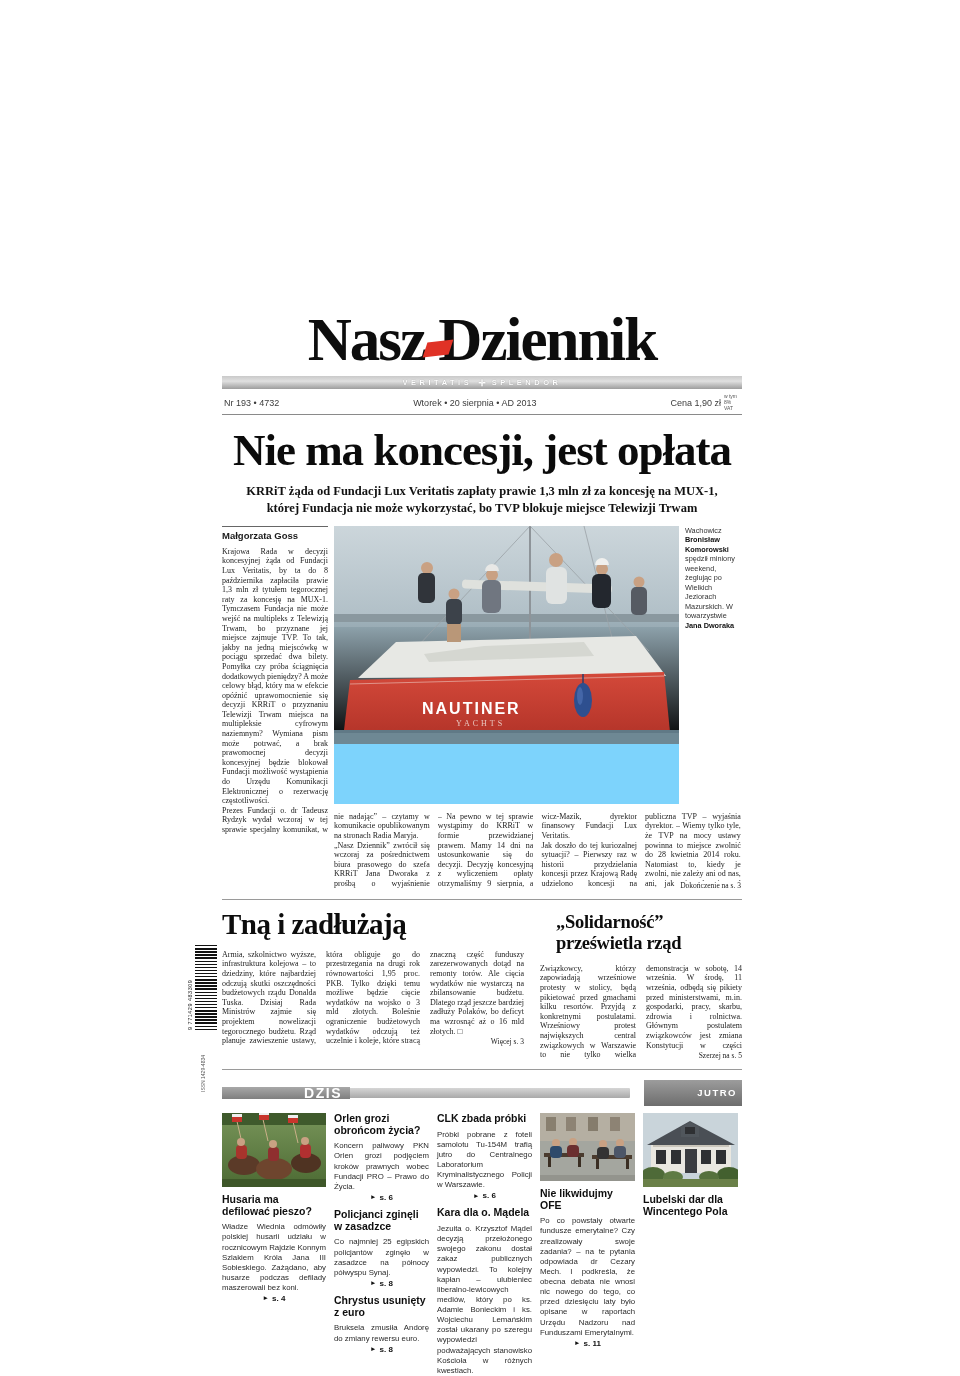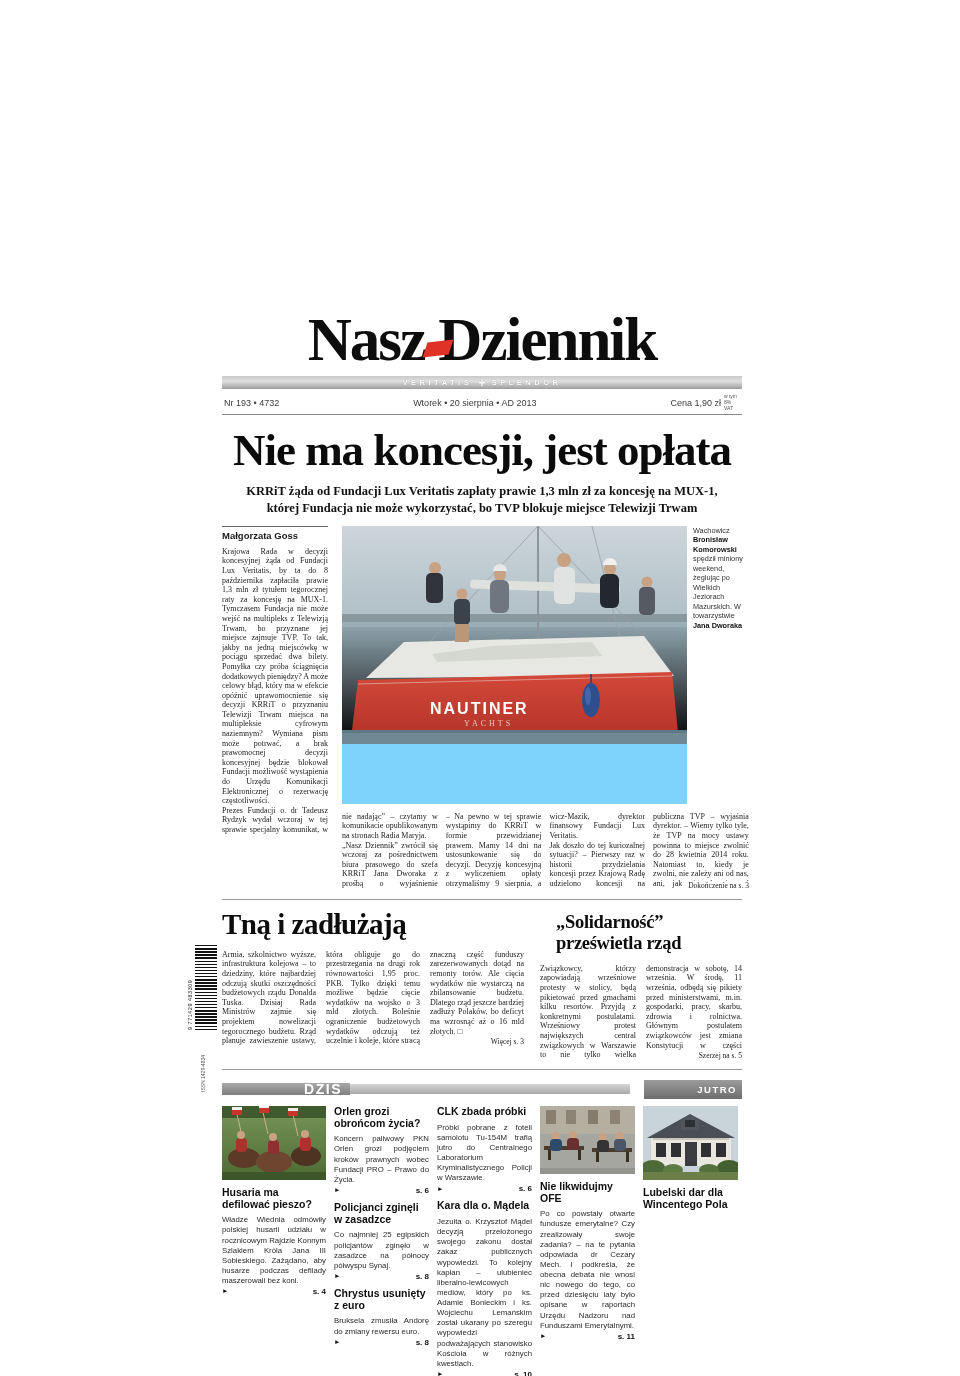--- a/index.html
+++ b/index.html
@@ -39,21 +39,21 @@
 
   
   .headline{
     font-family:"Liberation Serif", serif;font-weight:bold;font-size:45px;
     letter-spacing:-1px;text-align:center;margin:9px 0 7px 0;color:#0b0b0b;white-space:nowrap;
   }
   .deck{
     font-family:"Liberation Serif", serif;font-weight:bold;font-size:12.5px;
     text-align:center;line-height:1.3;color:#111;
   }
-  .lead-grid{display:flex;gap:14px;margin-top:10px;}
+  .lead-grid{display:flex;gap:6px;margin-top:10px;}
   .lead-left{width:106px;flex:none;}
   .byline{
     font-size:9.5px;font-weight:bold;border-top:1px solid #666;
     padding-top:3px;margin-bottom:6px;
   }
   .serif-body{
     font-family:"Liberation Serif", serif;font-size:8px;line-height:1.2;
     text-align:justify;white-space:pre-line;color:#222;
   }
   .lead-left .serif-body{height:288px;overflow:hidden;}
@@ -96,33 +96,33 @@
     background:linear-gradient(180deg,#d6d6d6,#a9a9a9);
   }
   .dzis-seg{
     position:absolute;left:0;top:-1px;height:12px;width:128px;
     background:linear-gradient(180deg,#a8a8a8,#7f7f7f);
     color:#fff;font-size:14px;font-weight:bold;letter-spacing:1.5px;
     display:flex;align-items:center;justify-content:flex-end;padding-right:8px;box-sizing:border-box;
   }
   .band-spacer{flex:1;}
   .jutro-badge{
-    width:98px;height:19px;flex:none;
+    width:98px;height:26px;flex:none;
     background:linear-gradient(180deg,#9c9c9c,#6d6d6d);
     color:#fff;font-size:9.5px;font-weight:bold;letter-spacing:1.5px;
     display:flex;align-items:center;justify-content:flex-end;padding:0 5px;box-sizing:border-box;
   }
   .band-cols{display:flex;gap:8px;margin-top:7px;}
   .tcol1{width:104px;flex:none;}
   .tcol{width:95px;flex:none;}
   .tphoto{display:block;background:#ccc;}
   .teaser-title{font-size:10.5px;font-weight:bold;line-height:1.12;margin:7px 0 5px 0;color:#0e0e0e;}
   .teaser-title.first{margin-top:0;}
   .teaser-text{font-size:7.8px;line-height:1.3;text-align:justify;color:#2a2a2a;}
-  .pageref{display:flex;justify-content:space-between;align-items:center;gap:3px;
+  .pageref{display:flex;justify-content:center;align-items:center;gap:3px;
     font-size:8px;font-weight:bold;color:#111;margin-top:1px;}
   .pageref .tri{font-size:6.5px;line-height:1;}
 
   
   .barcode-wrap{position:absolute;left:-28px;top:636px;width:24px;}
   .barcode{
     width:22px;height:86px;
     background:repeating-linear-gradient(180deg,#111 0 1.4px,#fff 1.4px 3.1px);
     border:1px solid #fff;
   }

